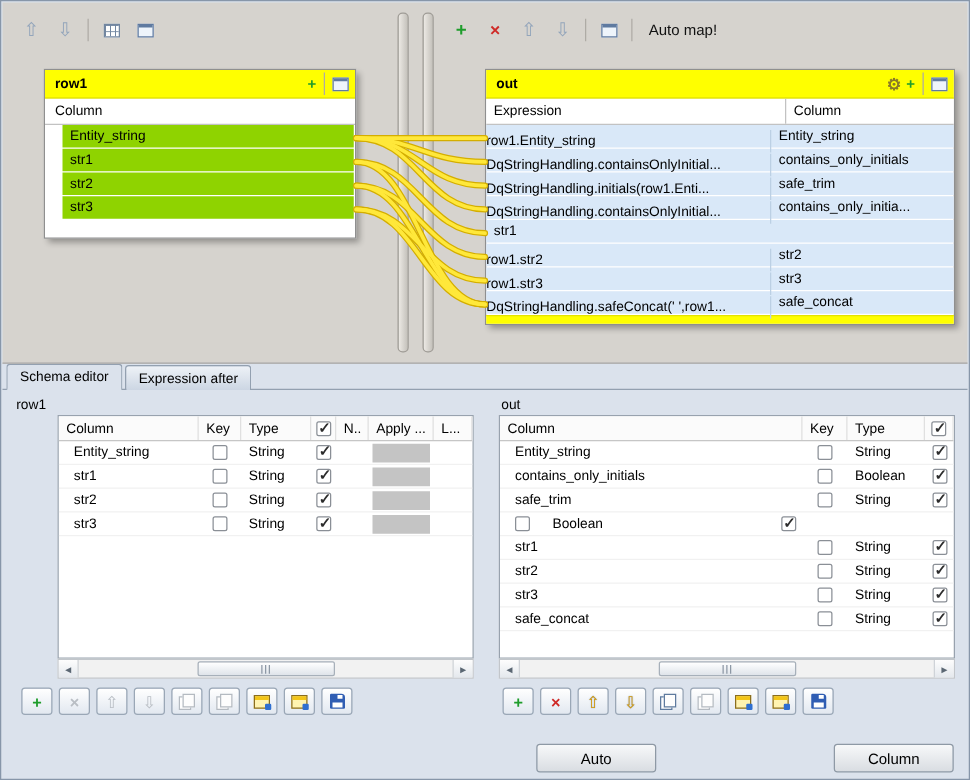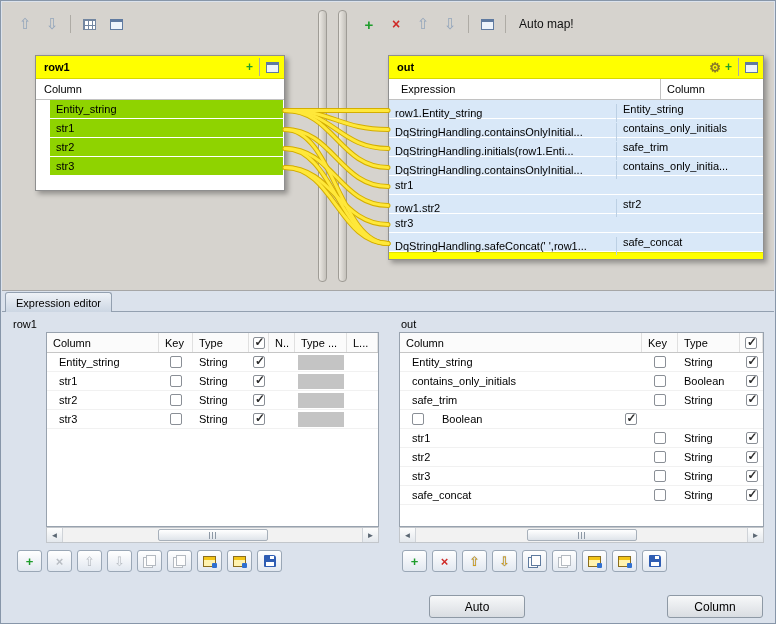--- a/index.html
+++ b/index.html
@@ -27,27 +27,27 @@
 
   .map-table { position:absolute; background:#fff; border:1px solid #8f8f8f; box-shadow:3px 3px 5px rgba(0,0,0,.32); z-index:3; }
   .ltable { left:33px; top:53px; width:250px; }
   .rtable { left:386px; top:53px; width:376px; }
   .mt-title { height:23px; background:#ffff00; border-bottom:1px solid #d8d800; display:flex; align-items:center; padding:0 5px 0 8px; font-weight:bold; }
   .mt-title .ttl { flex:1; }
   .ticons { display:flex; align-items:center; gap:4px; }
   .ticons .g-plus { font-size:12px; }
   .mt-header { height:21px; border-bottom:1px solid #c2c2c2; display:flex; align-items:center; background:#fff; }
   .lh-col { padding-left:8px; }
-  .rh-exp { width:272px; padding-left:12px; border-right:1px solid #c2c2c2; height:100%; display:flex; align-items:center;text-align:right; }
+  .rh-exp { width:240px; padding-left:6px; border-right:1px solid #c2c2c2; height:100%; display:flex; align-items:center;text-align:right; }
   .rh-col { flex:1; padding-left:6px; }
 
   .lrow { height:18px; margin:0 1px 1px 14px; background:#8fd300; display:flex; align-items:center; padding-left:6px; white-space:nowrap; overflow:hidden; }
   .lfill { height:14px; }
   .rrow { height:18px; margin-bottom:1px; background:#d9e8f8; display:flex; align-items:center; white-space:nowrap; }
-  .r-expr { width:228px; padding-left:6px; border-right:1px solid #bcd0e4; height:100%; display:flex; align-items:center; overflow:hidden;margin-top:7px; }
+  .r-expr { width:228px; padding-left:0; border-right:1px solid #bcd0e4; height:100%; display:flex; align-items:center; overflow:hidden;margin-top:7px; }
   .r-col { flex:1; padding-left:6px; overflow:hidden; }
   .ryellow { height:7px; background:#ffff00; border-top:1px solid #e3e300; margin-top:1px; }
 
   
   .tabs { position:absolute; left:1px; top:290px; height:21px; display:flex; align-items:flex-end; padding-left:3px; gap:2px; z-index:4; }
   .tab { height:20px; padding:0 10px; display:flex; align-items:center; border:1px solid #93a0b0; border-bottom:none; border-radius:3px 3px 0 0; background:linear-gradient(#eef2f7,#ccd6e3); cursor:default; }
   .tab.active { height:21px; background:#dbe2ec; position:relative; }
   .tab.active::after { content:""; position:absolute; left:0; right:0; bottom:-1px; height:2px; background:#dbe2ec; }
 
   .panel { position:absolute; left:1px; top:310px; width:772px; height:280px; border-top:1px solid #93a0b0; background:#dbe2ec; }
@@ -215,20 +215,21 @@
           <span class="r-col">contains_only_initia...</span>
         </div>
       <div class="rrow">
           <span class="r-col">str1</span>
         </div>
       <div class="rrow">
           <span class="r-expr">row1.str2</span>
           <span class="r-col">str2</span>
         </div>
       <div class="rrow">
+          <span class="r-expr">row1.str3</span>
           <span class="r-col">str3</span>
         </div>
       <div class="rrow">
           <span class="r-expr">DqStringHandling.safeConcat(' ',row1...</span>
           <span class="r-col">safe_concat</span>
         </div>
       <div class="ryellow"></div>
     </div>
 
     <svg id="map-lines" width="772" height="289">
@@ -249,37 +250,38 @@
         <path d="M 283 127.5 C 331 127.5, 338 184.5, 386 184.5" fill="none" stroke="#ffe83a" stroke-width="3" stroke-linecap="round"></path>
         <path d="M 283 146.5 C 331 146.5, 338 203.5, 386 203.5" fill="none" stroke="#ffe83a" stroke-width="3" stroke-linecap="round"></path>
         <path d="M 283 165.5 C 331 165.5, 338 222.5, 386 222.5" fill="none" stroke="#ffe83a" stroke-width="3" stroke-linecap="round"></path>
         <path d="M 283 127.5 C 331 127.5, 338 241.5, 386 241.5" fill="none" stroke="#ffe83a" stroke-width="3" stroke-linecap="round"></path>
         <path d="M 283 146.5 C 331 146.5, 338 241.5, 386 241.5" fill="none" stroke="#ffe83a" stroke-width="3" stroke-linecap="round"></path>
         <path d="M 283 165.5 C 331 165.5, 338 241.5, 386 241.5" fill="none" stroke="#ffe83a" stroke-width="3" stroke-linecap="round"></path>
       </svg>
   </div>
 
   <div class="tabs">
-    <div class="tab">Expression editor</div>
+    <div class="tab active">Schema editor</div>
+    <div class="tab">Expression after</div>
   </div>
   <div class="panel"></div>
 
   <div class="sg-label lab-l">row1</div>
   <div class="sg-label lab-r">out</div>
 
   <div class="stable stable-l">
     <div class="sh">
       <span class="shc l-name">Column</span>
       <span class="shc l-key">Key</span>
       <span class="shc l-type">Type</span>
       <span class="shc l-chk center">
           <span class="cb checked"></span>
         </span>
       <span class="shc l-n">N..</span>
-      <span class="shc l-date">Type ...</span>
+      <span class="shc l-date">Apply ...</span>
       <span class="shc l-len">L...</span>
     </div>
     <div class="sr">
       <span class="sc l-name name">Entity_string</span>
       <span class="sc l-key center">
           <span class="cb"></span>
         </span>
       <span class="sc l-type type">String</span>
       <span class="sc l-chk center">
           <span class="cb checked"></span>

